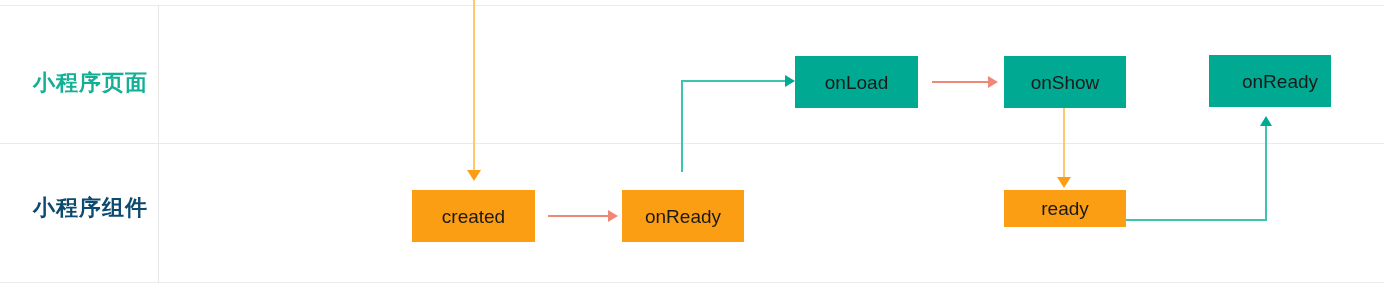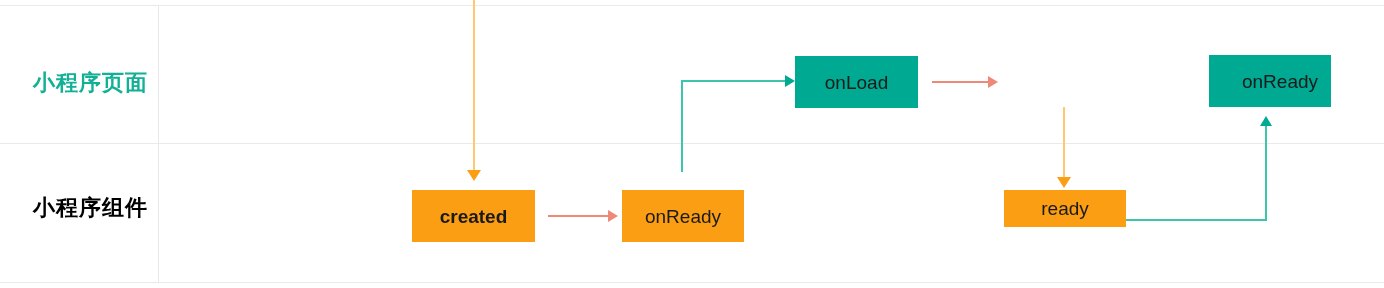--- a/index.html
+++ b/index.html
@@ -34,21 +34,21 @@
   
   .row-label {
     position: absolute;
     font-size: 22px;
     font-weight: bold;
     letter-spacing: 1px;
     white-space: nowrap;
     line-height: 1;
   }
   .row-label.page  { color: #12b095; }
-  .row-label.comp  { color: #000000; }
+  .row-label.comp  { color: #0c4a6e; }
 
   
   .node {
     position: absolute;
     display: flex;
     align-items: center;
     justify-content: center;
     font-size: 19px;
     color: #1a1a1a;
     line-height: 1;
@@ -134,26 +134,29 @@
 
   <div class="conn-salmon">
     <div class="seg seg-h" style="left:932px; top:81px; width:58px;"></div>
     <div class="arrow-head ah-right" style="left:988px; top:76px;"></div>
   </div>
 
   <div class="node teal" style="left:795px; top:56px; width:123px; height:52px;">
     <span>onLoad</span>
   </div>
 
+  <div class="node teal" style="left:1004px; top:56px; width:122px; height:52px;">
+    <span>onShow</span>
+  </div>
 
   <div class="node teal" style="left:1209px; top:55px; width:122px; height:52px;padding-left:20px;">
     <span>onReady</span>
   </div>
 
-  <div class="node orange" style="left:412px; top:190px; width:123px; height:52px;font-weight:bold;">
+  <div class="node orange" style="left:412px; top:190px; width:123px; height:52px;">
     <span>created</span>
   </div>
 
   <div class="node orange" style="left:622px; top:190px; width:122px; height:52px;">
     <span>onReady</span>
   </div>
 
   <div class="node orange" style="left:1004px; top:190px; width:122px; height:37px;">
     <span>ready</span>
   </div>

